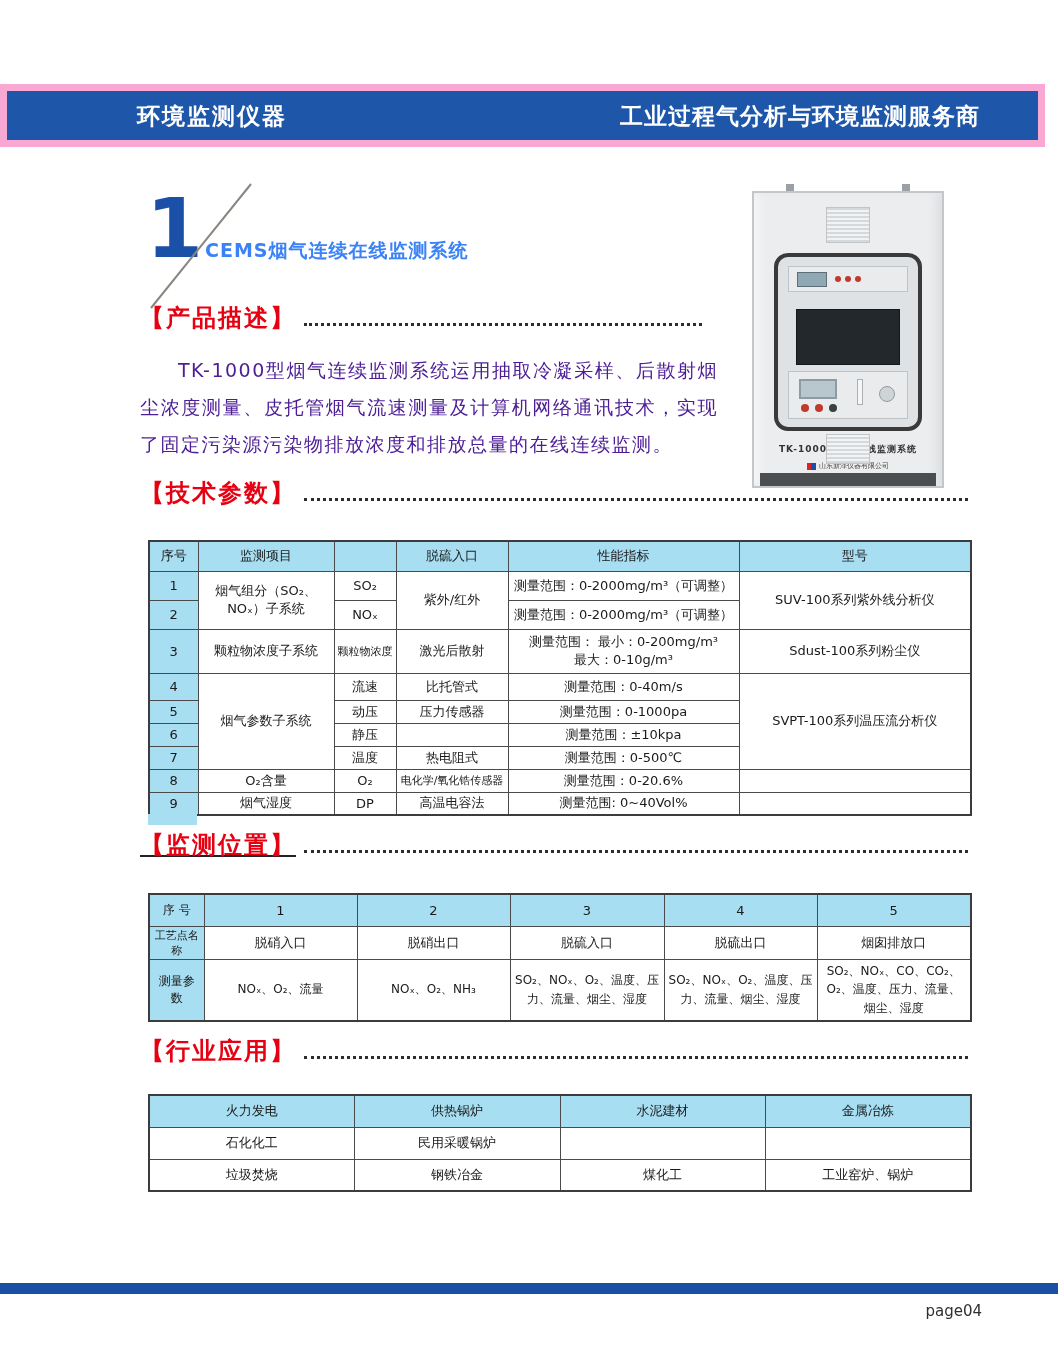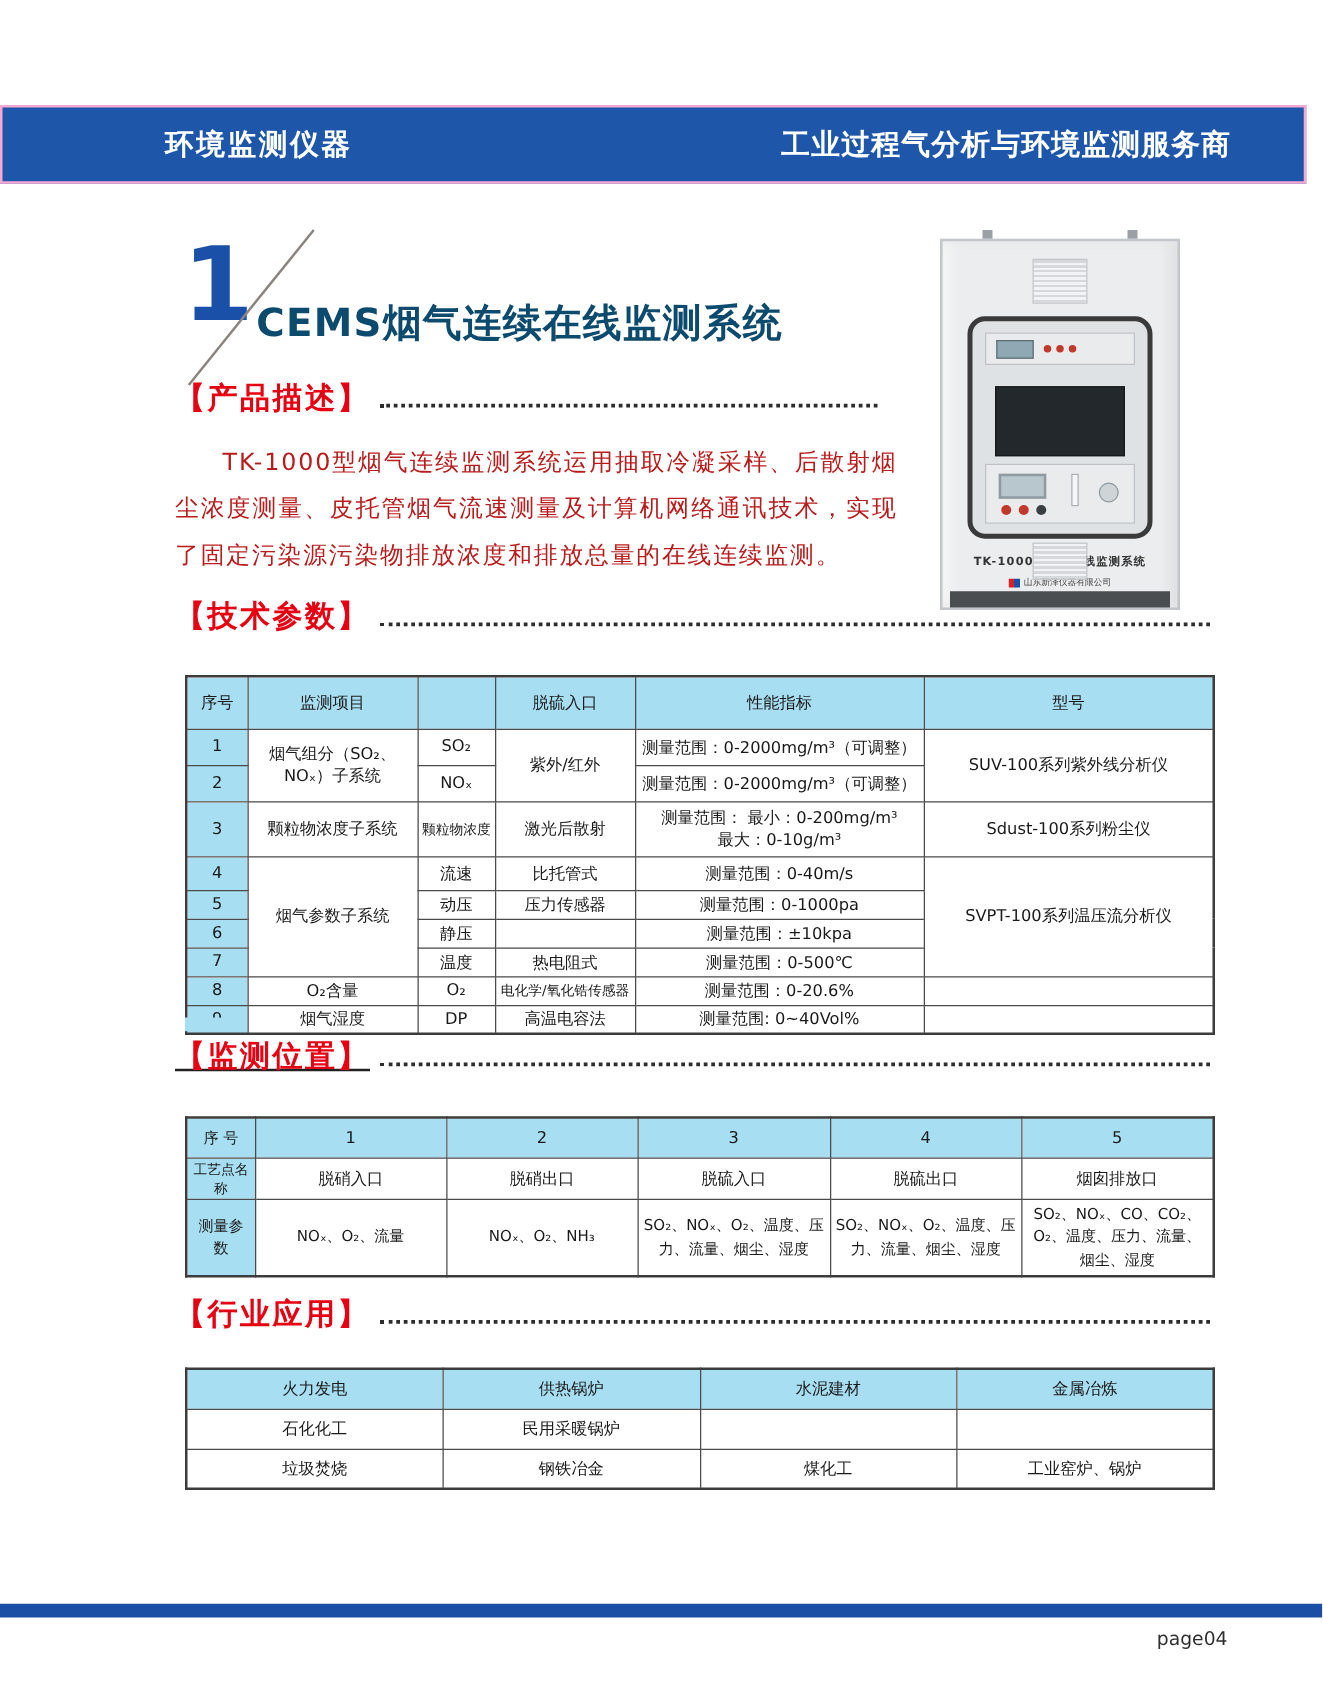--- a/index.html
+++ b/index.html
@@ -2,42 +2,42 @@
 <html><head>
 <meta charset="utf-8">
 <style>
   * { margin:0; padding:0; box-sizing:border-box; }
   html,body { background:#ffffff; }
   body { font-family:"DejaVu Sans", sans-serif; color:#222; }
   .page { position:relative; width:1058px; height:1346px; background:#ffffff; overflow:hidden; }
 
   
   .top-bar { position:absolute; left:0; top:84px; width:1045px; height:63px;
-             background:#1e57a9; border:2px solid #f9a8d4; }
+             background:#1e57a9; border:7px solid #f9a8d4; }
   .top-bar .left-title { position:absolute; left:130px; top:50%; transform:translateY(-50%);
              color:#fff; font-weight:bold; font-size:23px; letter-spacing:2px; white-space:nowrap; }
   .top-bar .right-title { position:absolute; right:58px; top:50%; transform:translateY(-50%);
              color:#fff; font-weight:bold; font-size:23px; letter-spacing:1px; white-space:nowrap; }
 
   
   .sec-number { position:absolute; left:146px; top:188px; font-size:82px; line-height:1;
                 font-weight:bold; color:#1b50a8; }
   .sec-slash { position:absolute; left:145px; top:180px; }
-  .sec-title { position:absolute; left:205px; top:238px; font-size:31px; font-weight:bold;
-               color:#0c4a6e; letter-spacing:1px; white-space:nowrap; }
+  .sec-title { position:absolute; left:205px; top:238px; font-size:19px; font-weight:bold;
+               color:#3b82f6; letter-spacing:1px; white-space:nowrap; }
 
   
   .sec-head { position:absolute; display:flex; align-items:flex-end; }
   .sec-head .label { color:#e60012; font-weight:bold; font-size:24px; white-space:nowrap;
                      letter-spacing:2px; line-height:1.25; }
   .sec-head .dots { flex:1; border-bottom:3px dotted #2d2d2d; margin-bottom:7px; margin-left:8px; }
 
   
   .product-paragraph { position:absolute; left:140px; top:352px; width:578px;
-                       font-size:19px; line-height:37px; color:#b91c1c; text-align:justify;
+                       font-size:19px; line-height:37px; color:#4c1d95; text-align:justify;
                        text-indent:2em; letter-spacing:1.5px; }
 
   
   .cabinet-wrap { position:absolute; left:752px; top:184px; width:192px; height:304px; }
   .hook { position:absolute; top:0; width:8px; height:8px; background:#9aa0a5; }
   .cab-body { position:absolute; left:0; top:7px; right:0; bottom:0; background:#ecedee;
               border:2px solid #c3c6ca; box-shadow:inset -6px 0 10px rgba(0,0,0,.06), inset 6px 0 10px rgba(255,255,255,.5); }
   .vent { position:absolute; left:50%; transform:translateX(-50%); width:44px; background:
           repeating-linear-gradient(0deg,#d6d9db 0 2px,#f2f3f4 2px 4px); border:1px solid #c2c5c8; }
   .vent.top { top:14px; height:36px; }
@@ -66,21 +66,21 @@
   table.tbl { border-collapse:collapse; table-layout:fixed; position:absolute;
               font-size:13px; color:#1a1a1a; }
   table.tbl th, table.tbl td { border:1px solid #4a4a4a; text-align:center; vertical-align:middle;
               font-weight:normal; padding:1px 3px; overflow:hidden; }
   table.tbl { border:2px solid #3c3c3c; }
   .blue { background:#a8def2; }
   .fs11 { font-size:11px; }
   .fs12 { font-size:12px; }
   .preline { white-space:pre-line; }
   .tech { left:148px; top:540px; width:822px; }
-  .tech tr.h30{height:42px}.tech tr.h29{height:29px}.tech tr.h44{height:44px}
+  .tech tr.h30{height:30px}.tech tr.h29{height:29px}.tech tr.h44{height:44px}
   .tech tr.h27{height:27px}.tech tr.h23{height:23px}
   .tech-stub { position:absolute; left:148px; top:814px; width:49px; height:11px; background:#a8def2; }
   .pos { left:148px; top:893px; width:822px;padding-left:15px; }
   .pos tr.hh{height:32px}.pos tr.r1{height:30px}.pos tr.r2{height:62px}
   .pos td.param { font-size:12px; line-height:1.55; padding:2px 4px; }
   .app { left:148px; top:1094px; width:822px; font-size:14px; }
   .app tr{height:32px}
 
   
   .footer-bar { position:absolute; left:0; top:1283px; width:1058px; height:11px; background:#1b4fa6; }

